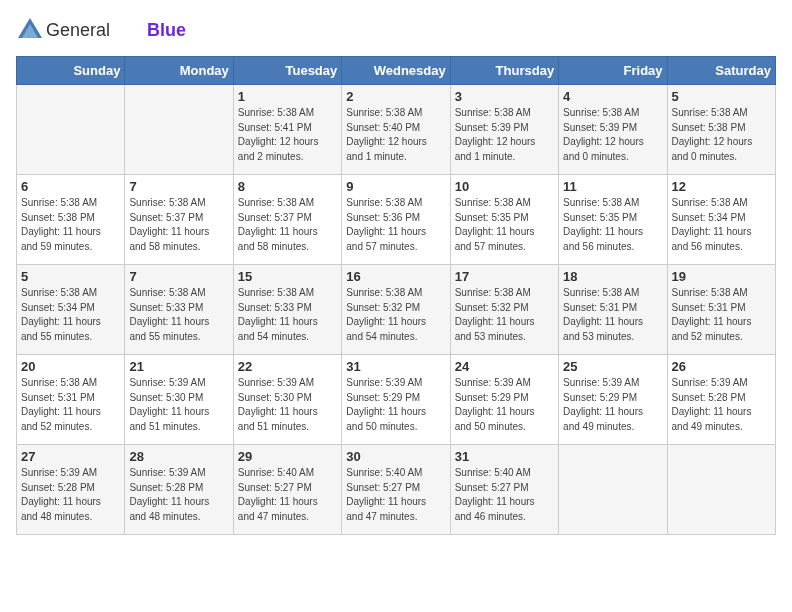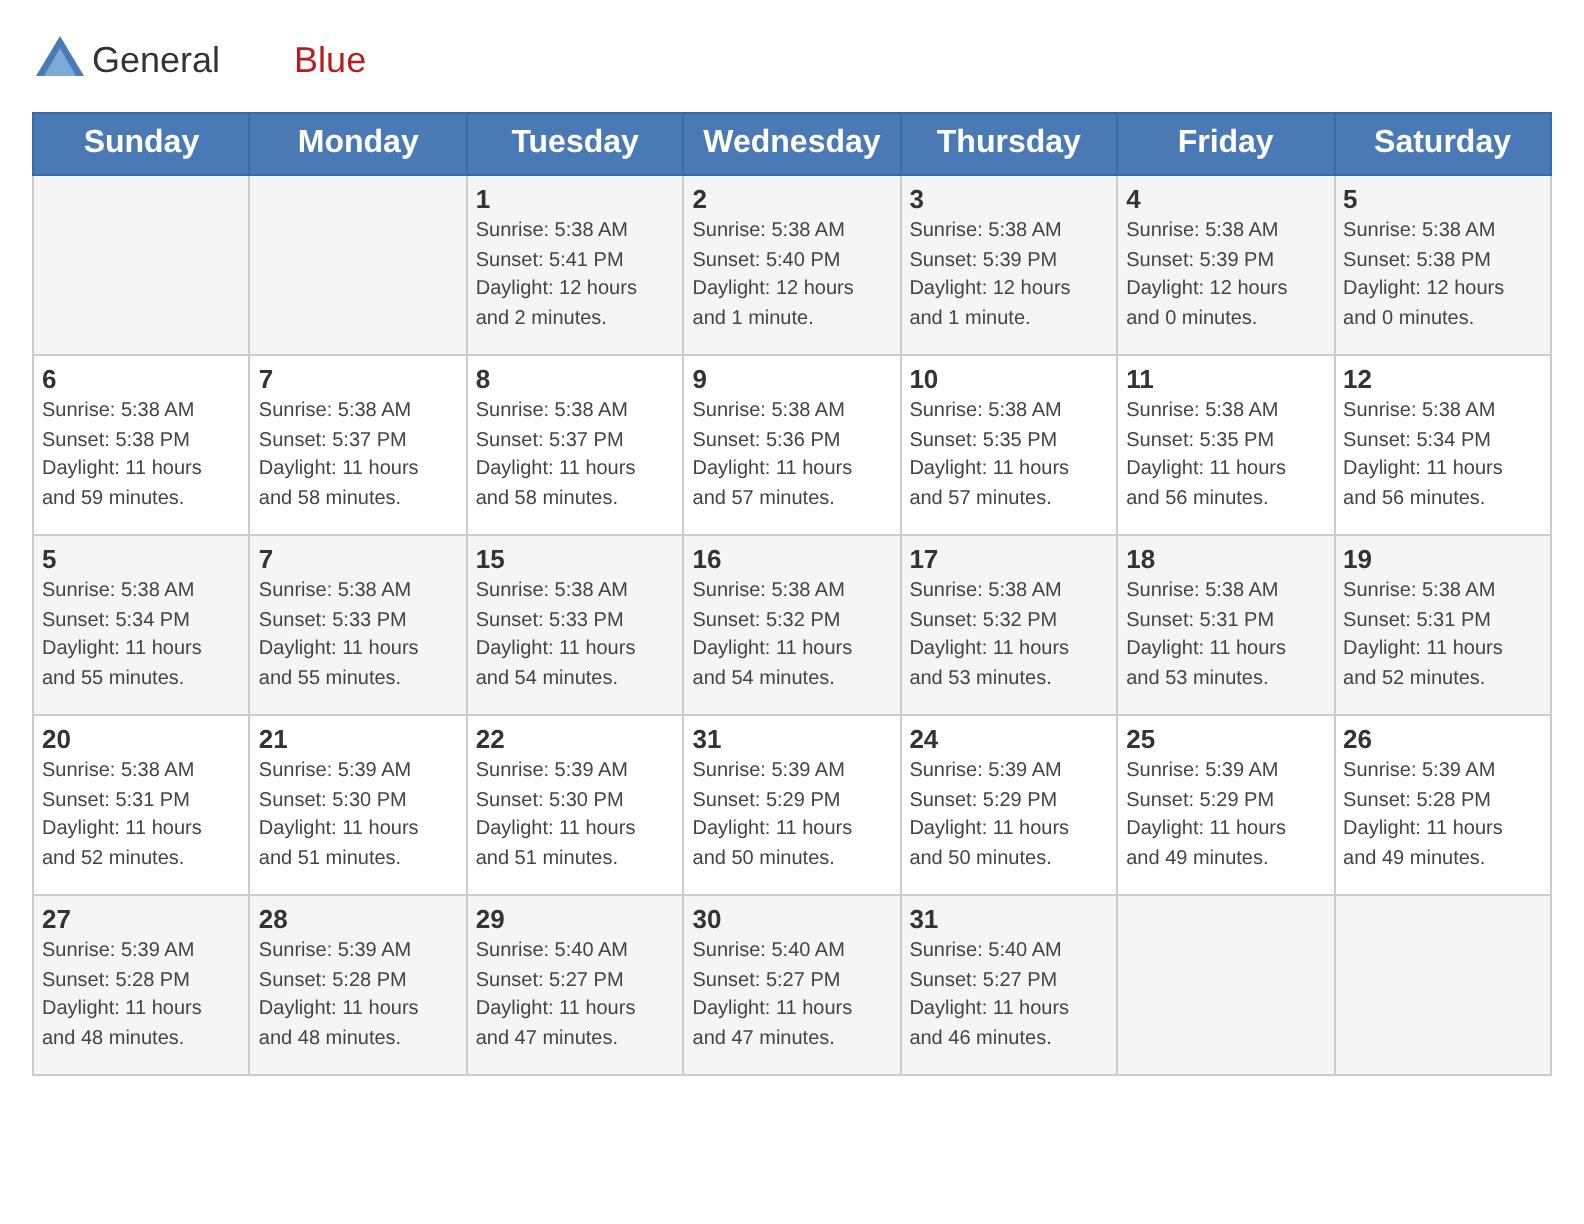--- a/index.html
+++ b/index.html
@@ -20,22 +20,22 @@
       display: flex;
       align-items: center;
     }
     .logo-text-general {
       font-size: 18px;
       font-weight: normal;
       color: #333;
     }
     .logo-text-blue {
       font-size: 18px;
-      font-weight: normal;
-      color: #b91c1c;
+      font-weight: bold;
+      color: #6d28d9;
       padding-left: 37px;
     }
     .logo-icon {
       width: 28px;
       height: 28px;
       margin-right: 2px;
     }
     .title-block {
       text-align: right;
     }
@@ -50,24 +50,24 @@
     }
     table {
       width: 100%;
       border-collapse: collapse;
       table-layout: fixed;
     }
     thead tr th {
       background-color: #4a7ab5;
       color: #fff;
       padding: 6px 4px;
-      font-size: 16px;
+      font-size: 13px;
       font-weight: bold;
       border: 1px solid #3a6aa5;
-      text-align: center;
+      text-align: right;
       margin-top: 16px;
     }
     tbody tr td {
       border: 1px solid #ccc;
       vertical-align: top;
       padding: 4px 4px;
       font-size: 10.5px;
       color: #333;
       height: 90px;
     }

